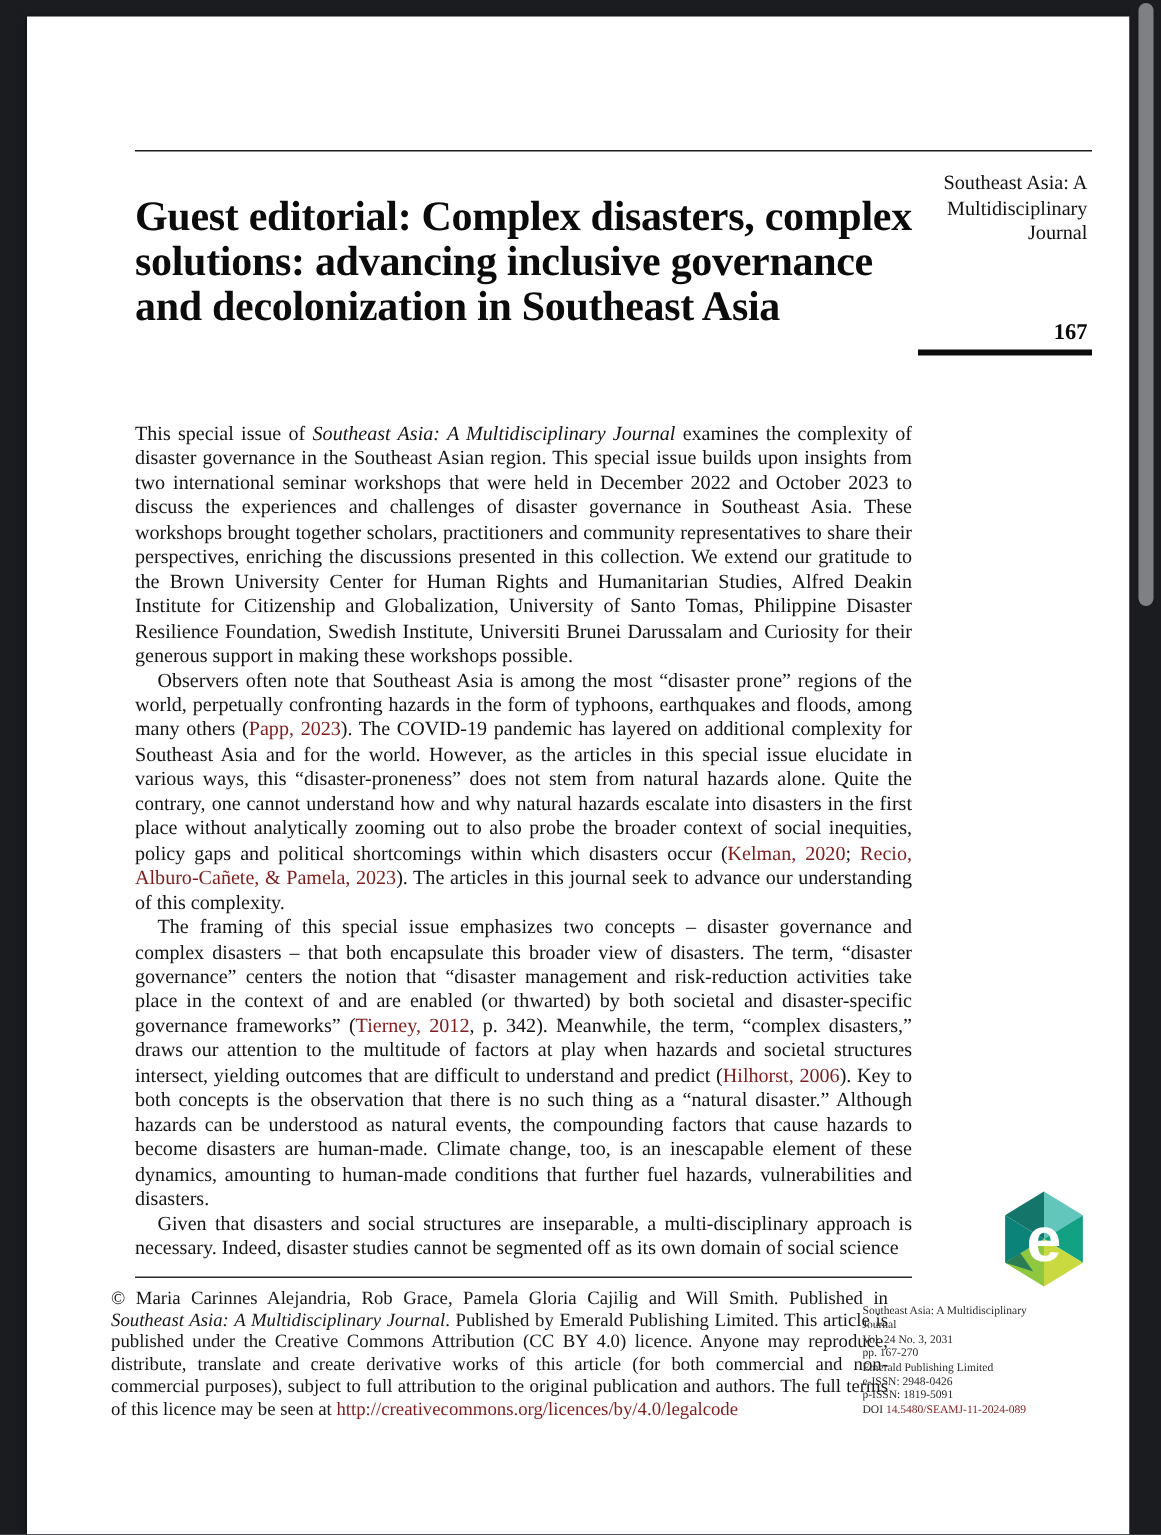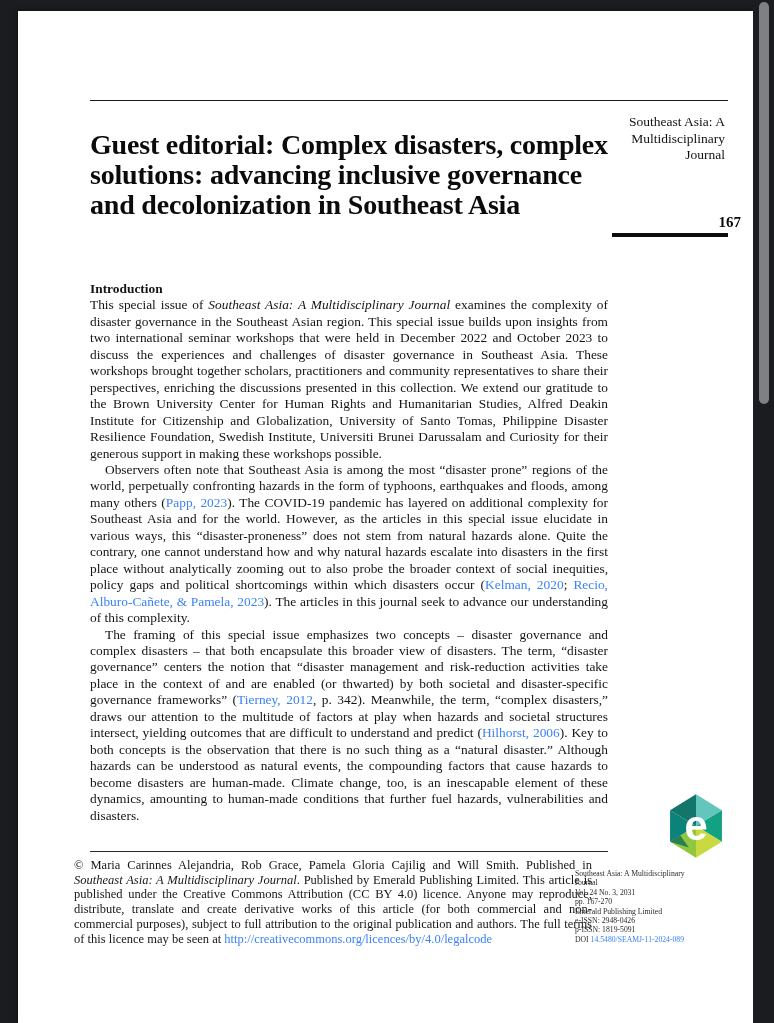--- a/index.html
+++ b/index.html
@@ -19,36 +19,36 @@
   .article-title {
     position:absolute; left:72px; top:100px; width:522px;
     font-size:28px; line-height:30px; font-weight:bold;
     text-align:left; color:#0b0b0b; letter-spacing:-0.2px;
   }
   .journal-name {
     position:absolute; top:103px; right:28px; width:122px;
     font-size:13.5px; line-height:16.5px; text-align:right; color:#111;
   }
   .page-number {
-    position:absolute; top:203px; right:12px; width:116px;
+    position:absolute; top:203px; right:28px; width:116px;
     font-size:15px; font-weight:bold; text-align:right; color:#0b0b0b;
   }
   .page-number-rule {
     position:absolute; top:222px; right:25px; width:116px; height:4px;
     background:#0c0c0c;
   }
   .article-body {
     position:absolute; left:72px; top:270px; width:518px;
     font-size:13.4px; line-height:16.45px; color:#141414;
     text-align:justify;
   }
   .section-heading { font-weight:bold; margin:0 0 0 0; text-align:left; }
   .para { margin:0; }
   .para.indent { text-indent:15px; }
-  .link { color:#3b82f6; cursor:pointer;margin-top:39px; }
+  .link { color:#7f1d1d; cursor:pointer;margin-top:39px; }
   .footer-rule {
     position:absolute; left:72px; top:840px; width:518px; height:1px;
     background:#2a2a2a;
   }
   .copyright {
     position:absolute; left:56px; top:847px; width:518px;
     font-size:12.5px; line-height:14.7px; color:#161616; text-align:justify;
   }
   .logo-wrap {
     position:absolute; left:642px; top:778px; width:72px; height:74px;
@@ -76,24 +76,24 @@
     <div class="header-rule"></div>
 
     <h1 class="article-title">Guest editorial: Complex disasters, complex solutions: advancing inclusive governance and decolonization in Southeast Asia</h1>
 
     <div class="journal-name">Southeast Asia: A Multidisciplinary Journal</div>
 
     <div class="page-number">167</div>
     <div class="page-number-rule"></div>
 
     <div class="article-body">
-      <p class="para section-heading">Introduction</p>
       <p class="para">This special issue of <em>Southeast Asia: A Multidisciplinary Journal</em> examines the complexity of disaster governance in the Southeast Asian region. This special issue builds upon insights from two international seminar workshops that were held in December 2022 and October 2023 to discuss the experiences and challenges of disaster governance in Southeast Asia. These workshops brought together scholars, practitioners and community representatives to share their perspectives, enriching the discussions presented in this collection. We extend our gratitude to the Brown University Center for Human Rights and Humanitarian Studies, Alfred Deakin Institute for Citizenship and Globalization, University of Santo Tomas, Philippine Disaster Resilience Foundation, Swedish Institute, Universiti Brunei Darussalam and Curiosity for their generous support in making these workshops possible.</p>
       <p class="para indent">Observers often note that Southeast Asia is among the most “disaster prone” regions of the world, perpetually confronting hazards in the form of typhoons, earthquakes and floods, among many others (<span class="link">Papp, 2023</span>). The COVID-19 pandemic has layered on additional complexity for Southeast Asia and for the world. However, as the articles in this special issue elucidate in various ways, this “disaster-proneness” does not stem from natural hazards alone. Quite the contrary, one cannot understand how and why natural hazards escalate into disasters in the first place without analytically zooming out to also probe the broader context of social inequities, policy gaps and political shortcomings within which disasters occur (<span class="link">Kelman, 2020</span>; <span class="link">Recio, Alburo-Cañete, &amp; Pamela, 2023</span>). The articles in this journal seek to advance our understanding of this complexity.</p>
       <p class="para indent">The framing of this special issue emphasizes two concepts – disaster governance and complex disasters – that both encapsulate this broader view of disasters. The term, “disaster governance” centers the notion that “disaster management and risk-reduction activities take place in the context of and are enabled (or thwarted) by both societal and disaster-specific governance frameworks” (<span class="link">Tierney, 2012</span>, p. 342). Meanwhile, the term, “complex disasters,” draws our attention to the multitude of factors at play when hazards and societal structures intersect, yielding outcomes that are difficult to understand and predict (<span class="link">Hilhorst, 2006</span>). Key to both concepts is the observation that there is no such thing as a “natural disaster.” Although hazards can be understood as natural events, the compounding factors that cause hazards to become disasters are human-made. Climate change, too, is an inescapable element of these dynamics, amounting to human-made conditions that further fuel hazards, vulnerabilities and disasters.</p>
+      <p class="para indent">Given that disasters and social structures are inseparable, a multi-disciplinary approach is necessary. Indeed, disaster studies cannot be segmented off as its own domain of social science</p>
     </div>
 
     <div class="footer-rule"></div>
 
     <div class="copyright">© Maria Carinnes Alejandria, Rob Grace, Pamela Gloria Cajilig and Will Smith. Published in <em>Southeast Asia: A Multidisciplinary Journal</em>. Published by Emerald Publishing Limited. This article is published under the Creative Commons Attribution (CC BY 4.0) licence. Anyone may reproduce, distribute, translate and create derivative works of this article (for both commercial and non-commercial purposes), subject to full attribution to the original publication and authors. The full terms of this licence may be seen at <span class="link">http://creativecommons.org/licences/by/4.0/legalcode</span></div>
 
     <div class="logo-wrap">
       <svg width="72" height="74" viewBox="0 0 100 100">
         <polygon points="50,6 14,28 50,50" fill="#14756b"></polygon>
         <polygon points="50,6 86,28 50,50" fill="#63c6bd"></polygon>

